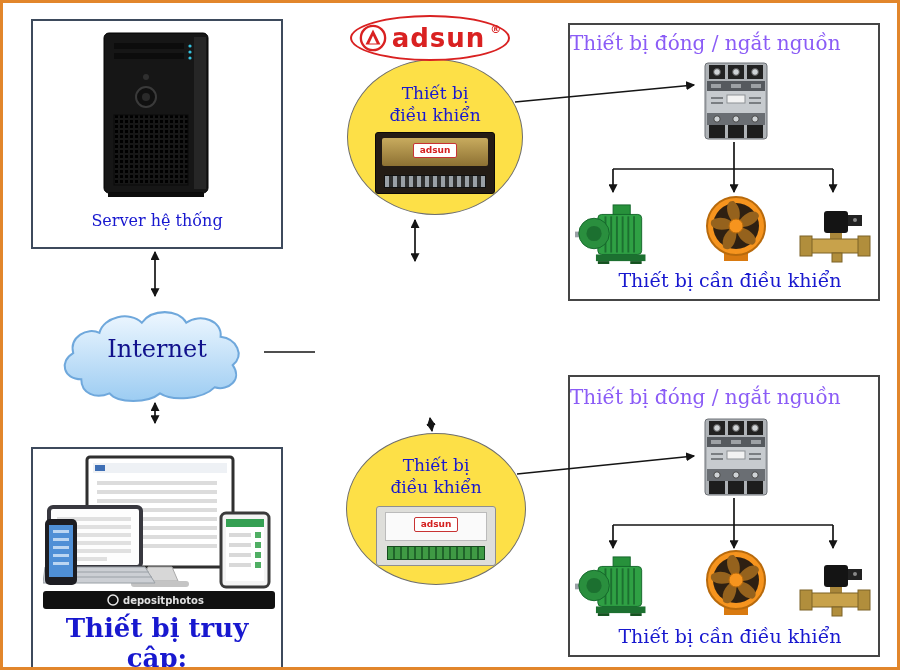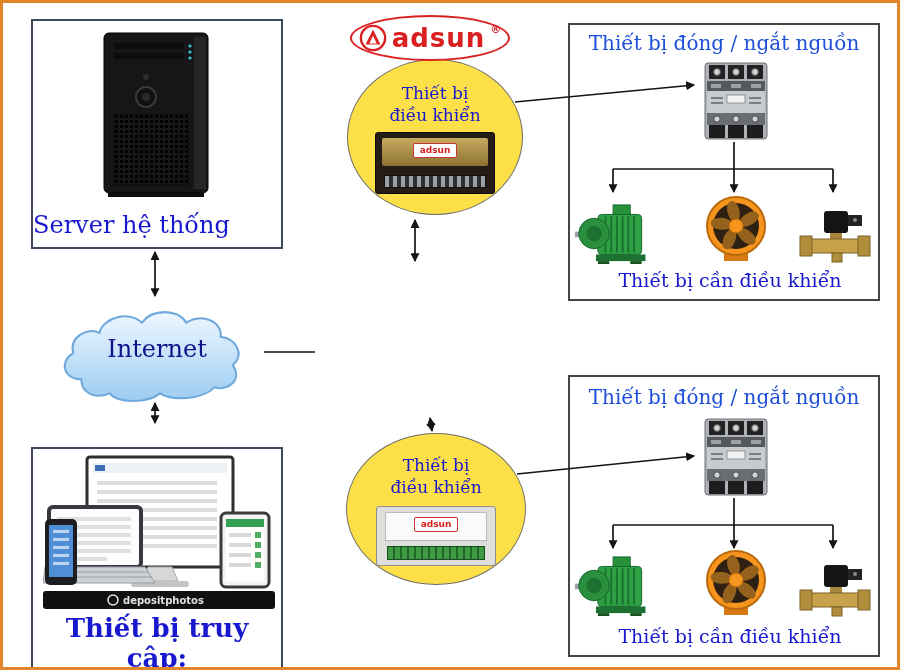--- a/index.html
+++ b/index.html
@@ -6,23 +6,23 @@
   .canvas{position:relative;width:900px;height:670px;background:#fff;
     border:3px solid #e2862b;box-sizing:border-box;overflow:hidden;
     font-family:"DejaVu Serif","Liberation Serif",serif;}
   .abs{position:absolute;}
   .frame-box{position:absolute;background:#fff;border:2px solid #3d4a5c;box-sizing:border-box;z-index:1;}
   .right-box{border-color:#454545;}
   .ellipse{position:absolute;background:#fde047;border:1.5px solid #6e6e6e;border-radius:50%;
     box-sizing:border-box;z-index:2;text-align:center;}
   .ellipse-title{color:#1818cf;font-size:17px;line-height:22px;}
   .hub-title{font-size:18px;line-height:24px;}
-  .box-title{position:absolute;left:0;right:0;text-align:center;color:#1d4ed8;font-size:20px;}
+  .box-title{position:absolute;left:0;right:0;text-align:left;color:#8b5cf6;font-size:20px;}
   .box-caption{position:absolute;left:0;right:0;text-align:center;color:#1818cf;font-size:19px;padding-left:12px;}
-  .server-label{position:absolute;left:0;right:0;top:190px;text-align:left;color:#1818cf;font-size:24px;}
+  .server-label{position:absolute;left:0;right:0;top:190px;text-align:center;color:#1818cf;font-size:16px;}
   .access-label{position:absolute;left:0;right:0;text-align:center;color:#1818cf;font-size:26px;}
   .cloud-wrap{position:absolute;left:48px;top:296px;width:212px;height:104px;z-index:2;}
   .cloud-label{position:absolute;left:48px;top:332px;width:212px;text-align:center;
     color:#11118c;font-size:24px;z-index:3;}
   .logo{position:absolute;left:347px;top:12px;width:160px;height:46px;border:2.5px solid #d92121;
     border-radius:50%;background:#fff;display:flex;align-items:center;justify-content:center;
     gap:5px;z-index:3;box-sizing:border-box;}
   .logo .word{color:#d92121;font-family:"DejaVu Sans","Liberation Sans",sans-serif;
     font-weight:bold;font-size:26px;line-height:1;letter-spacing:1px;}
   .logo .reg{color:#d92121;font-family:"DejaVu Sans",sans-serif;font-weight:bold;font-size:11px;

